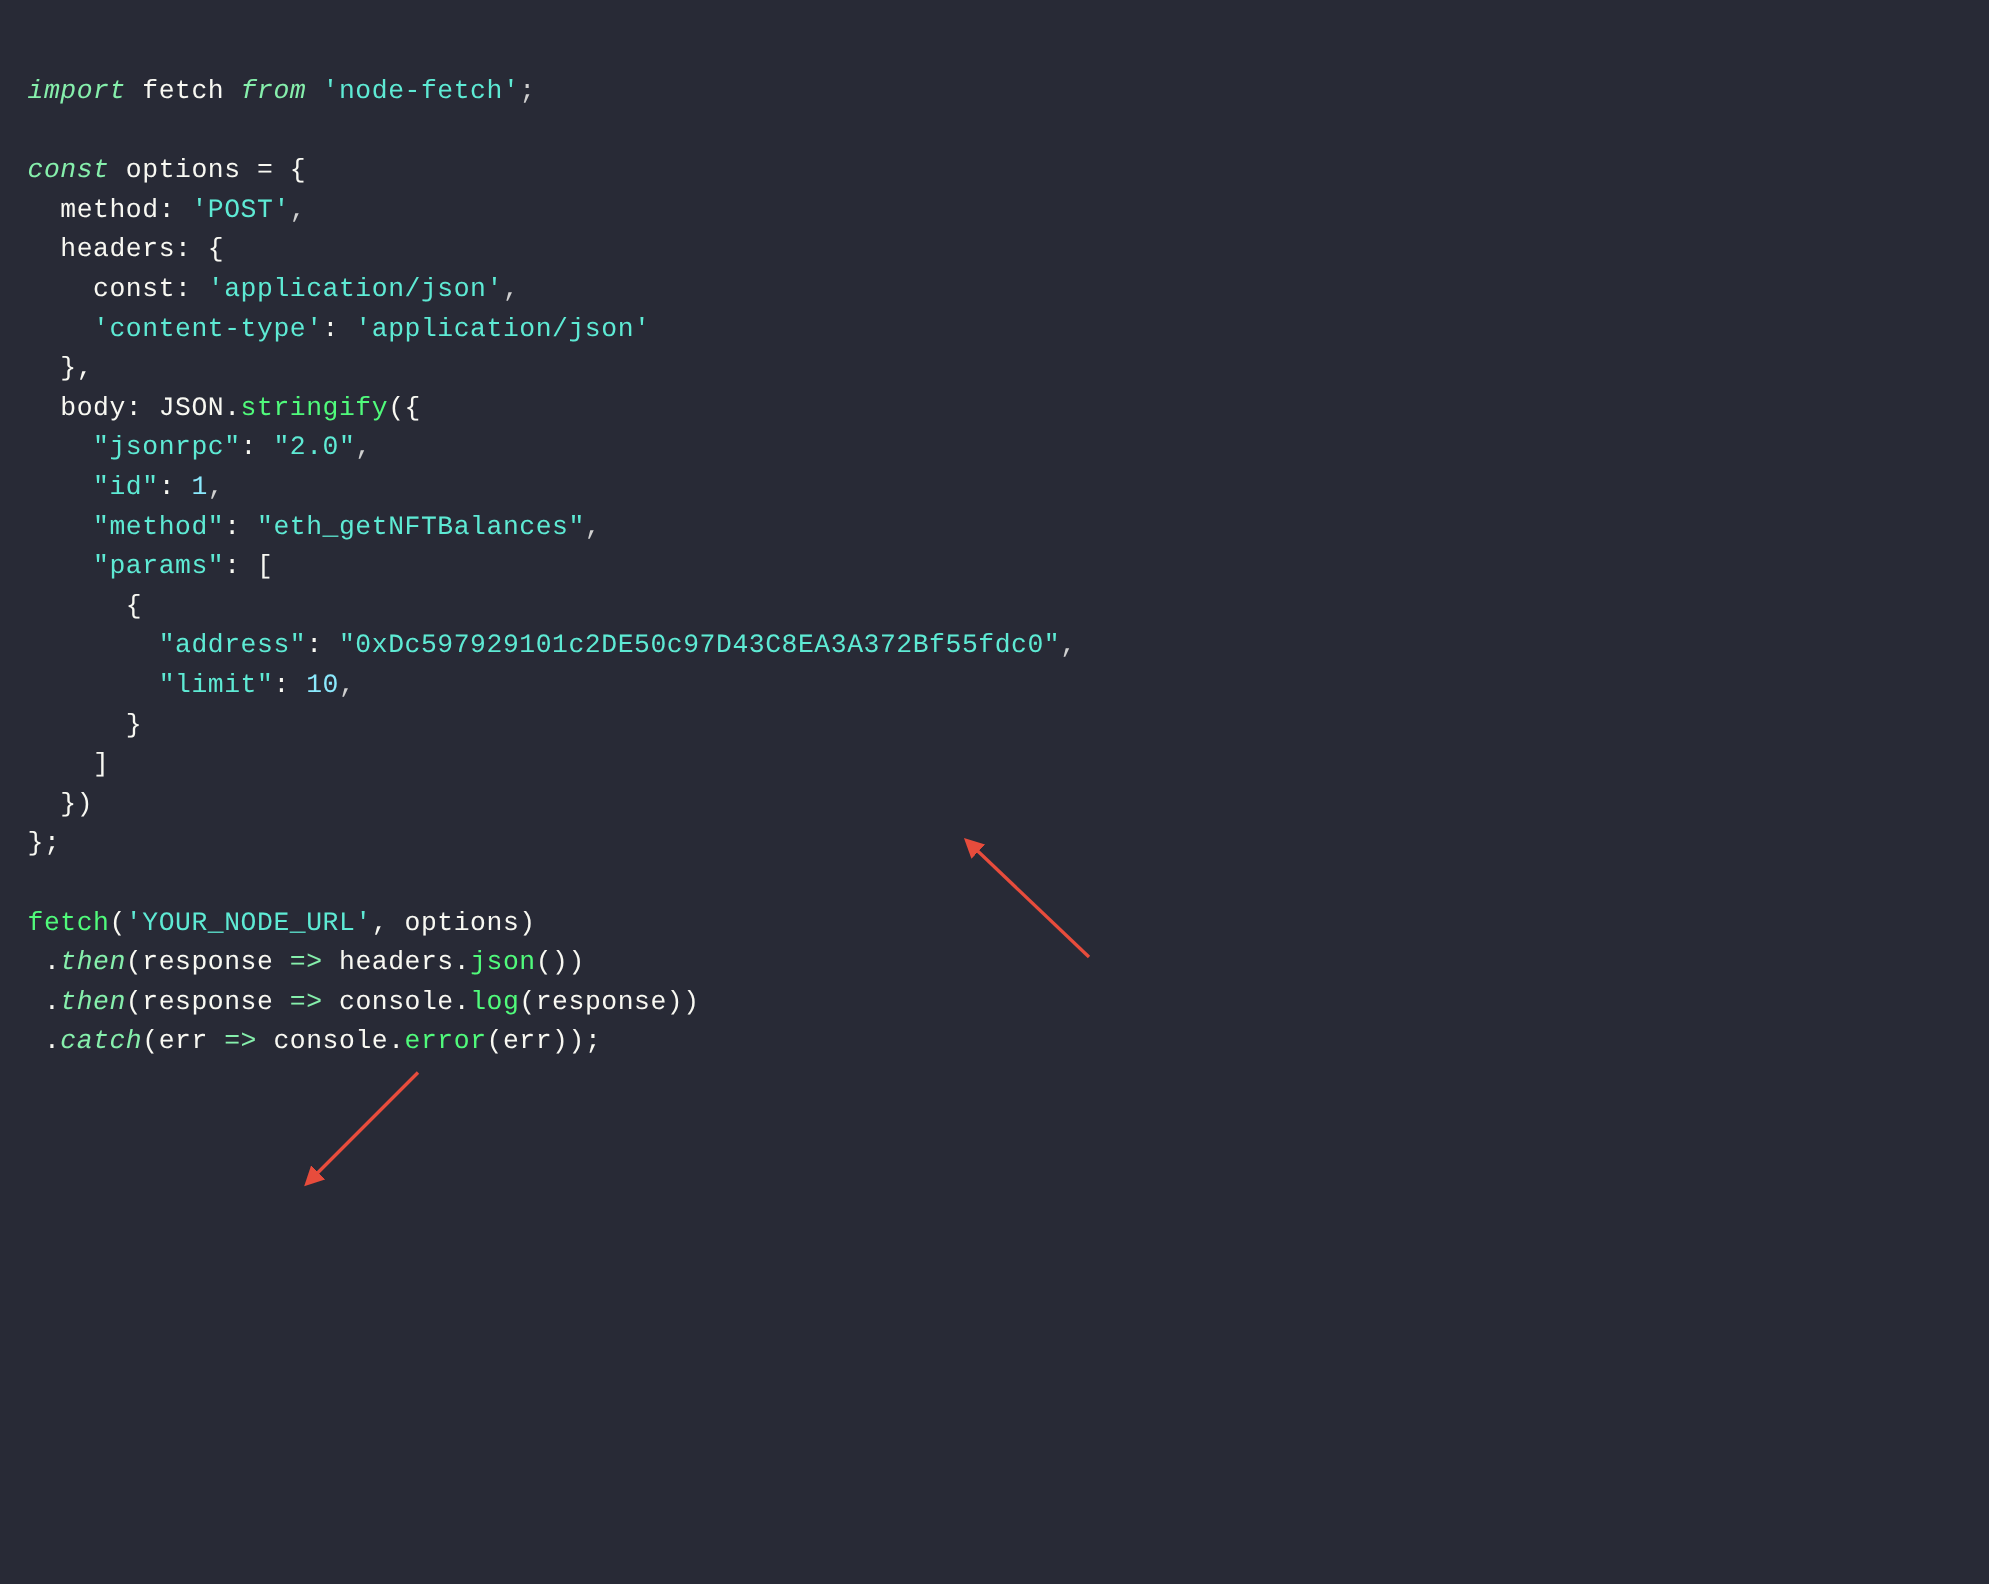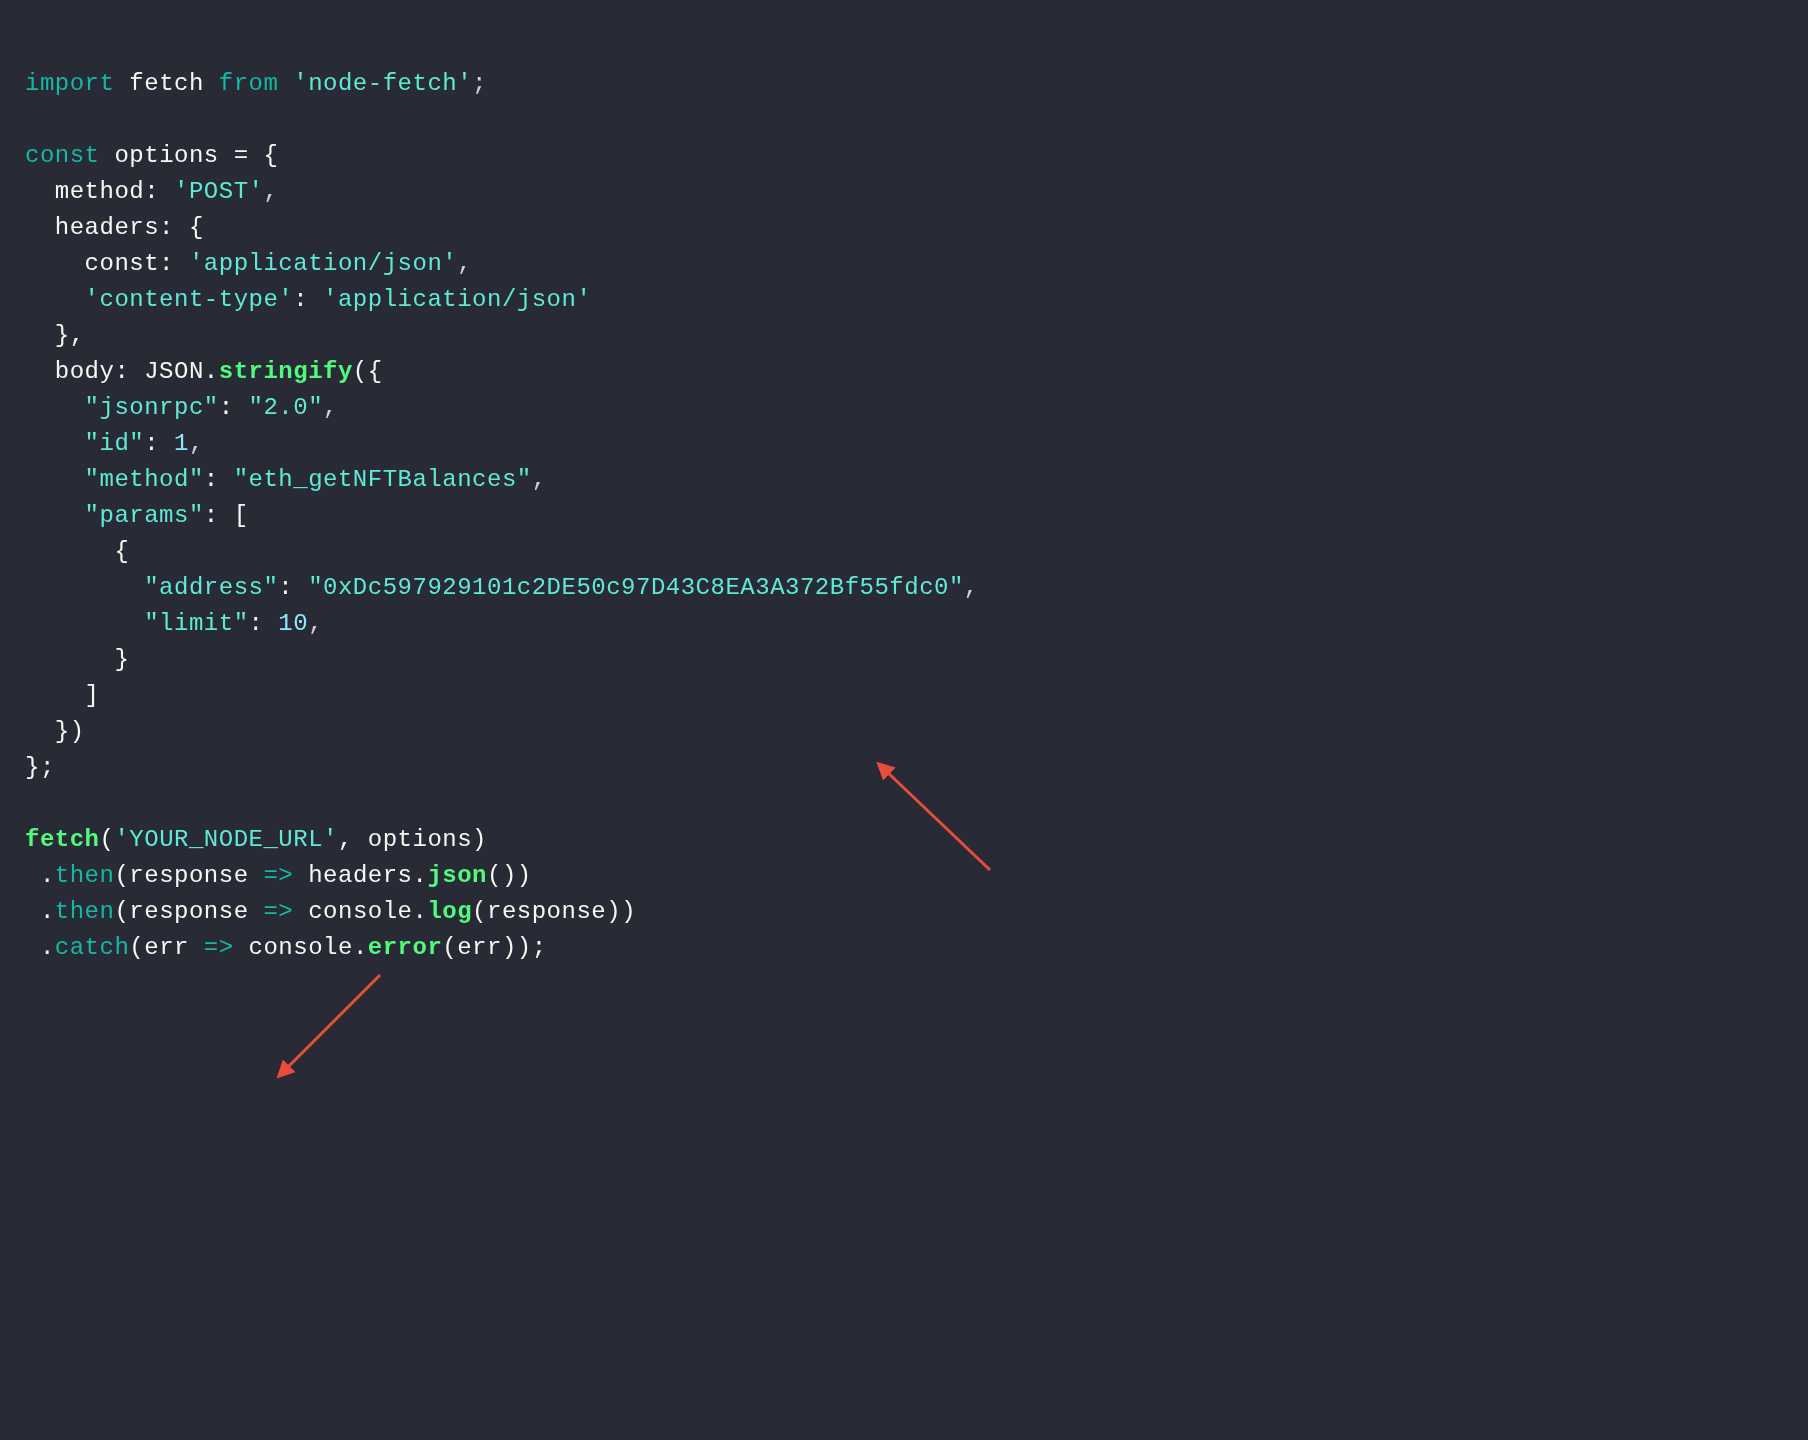--- a/index.html
+++ b/index.html
@@ -17,31 +17,31 @@
       position: relative;
       width: 1808px;
       height: 1440px;
       overflow: hidden;
     }
     .code-block {
       white-space: pre;
       letter-spacing: 0.5px;
     }
     .keyword-italic {
-      color: #14b8a6;
+      color: #86efac;
+      font-style: italic;
     }
     .default {
       color: #f8f8f2;
     }
     .string {
       color: #5eead4;
     }
     .method {
       color: #50fa7b;
-      font-weight: bold;
     }
     .number {
       color: #8be9fd;
     }
     .punct {
       color: #d0d0d0;
     }
     .arrow-svg {
       position: absolute;
       pointer-events: none;

